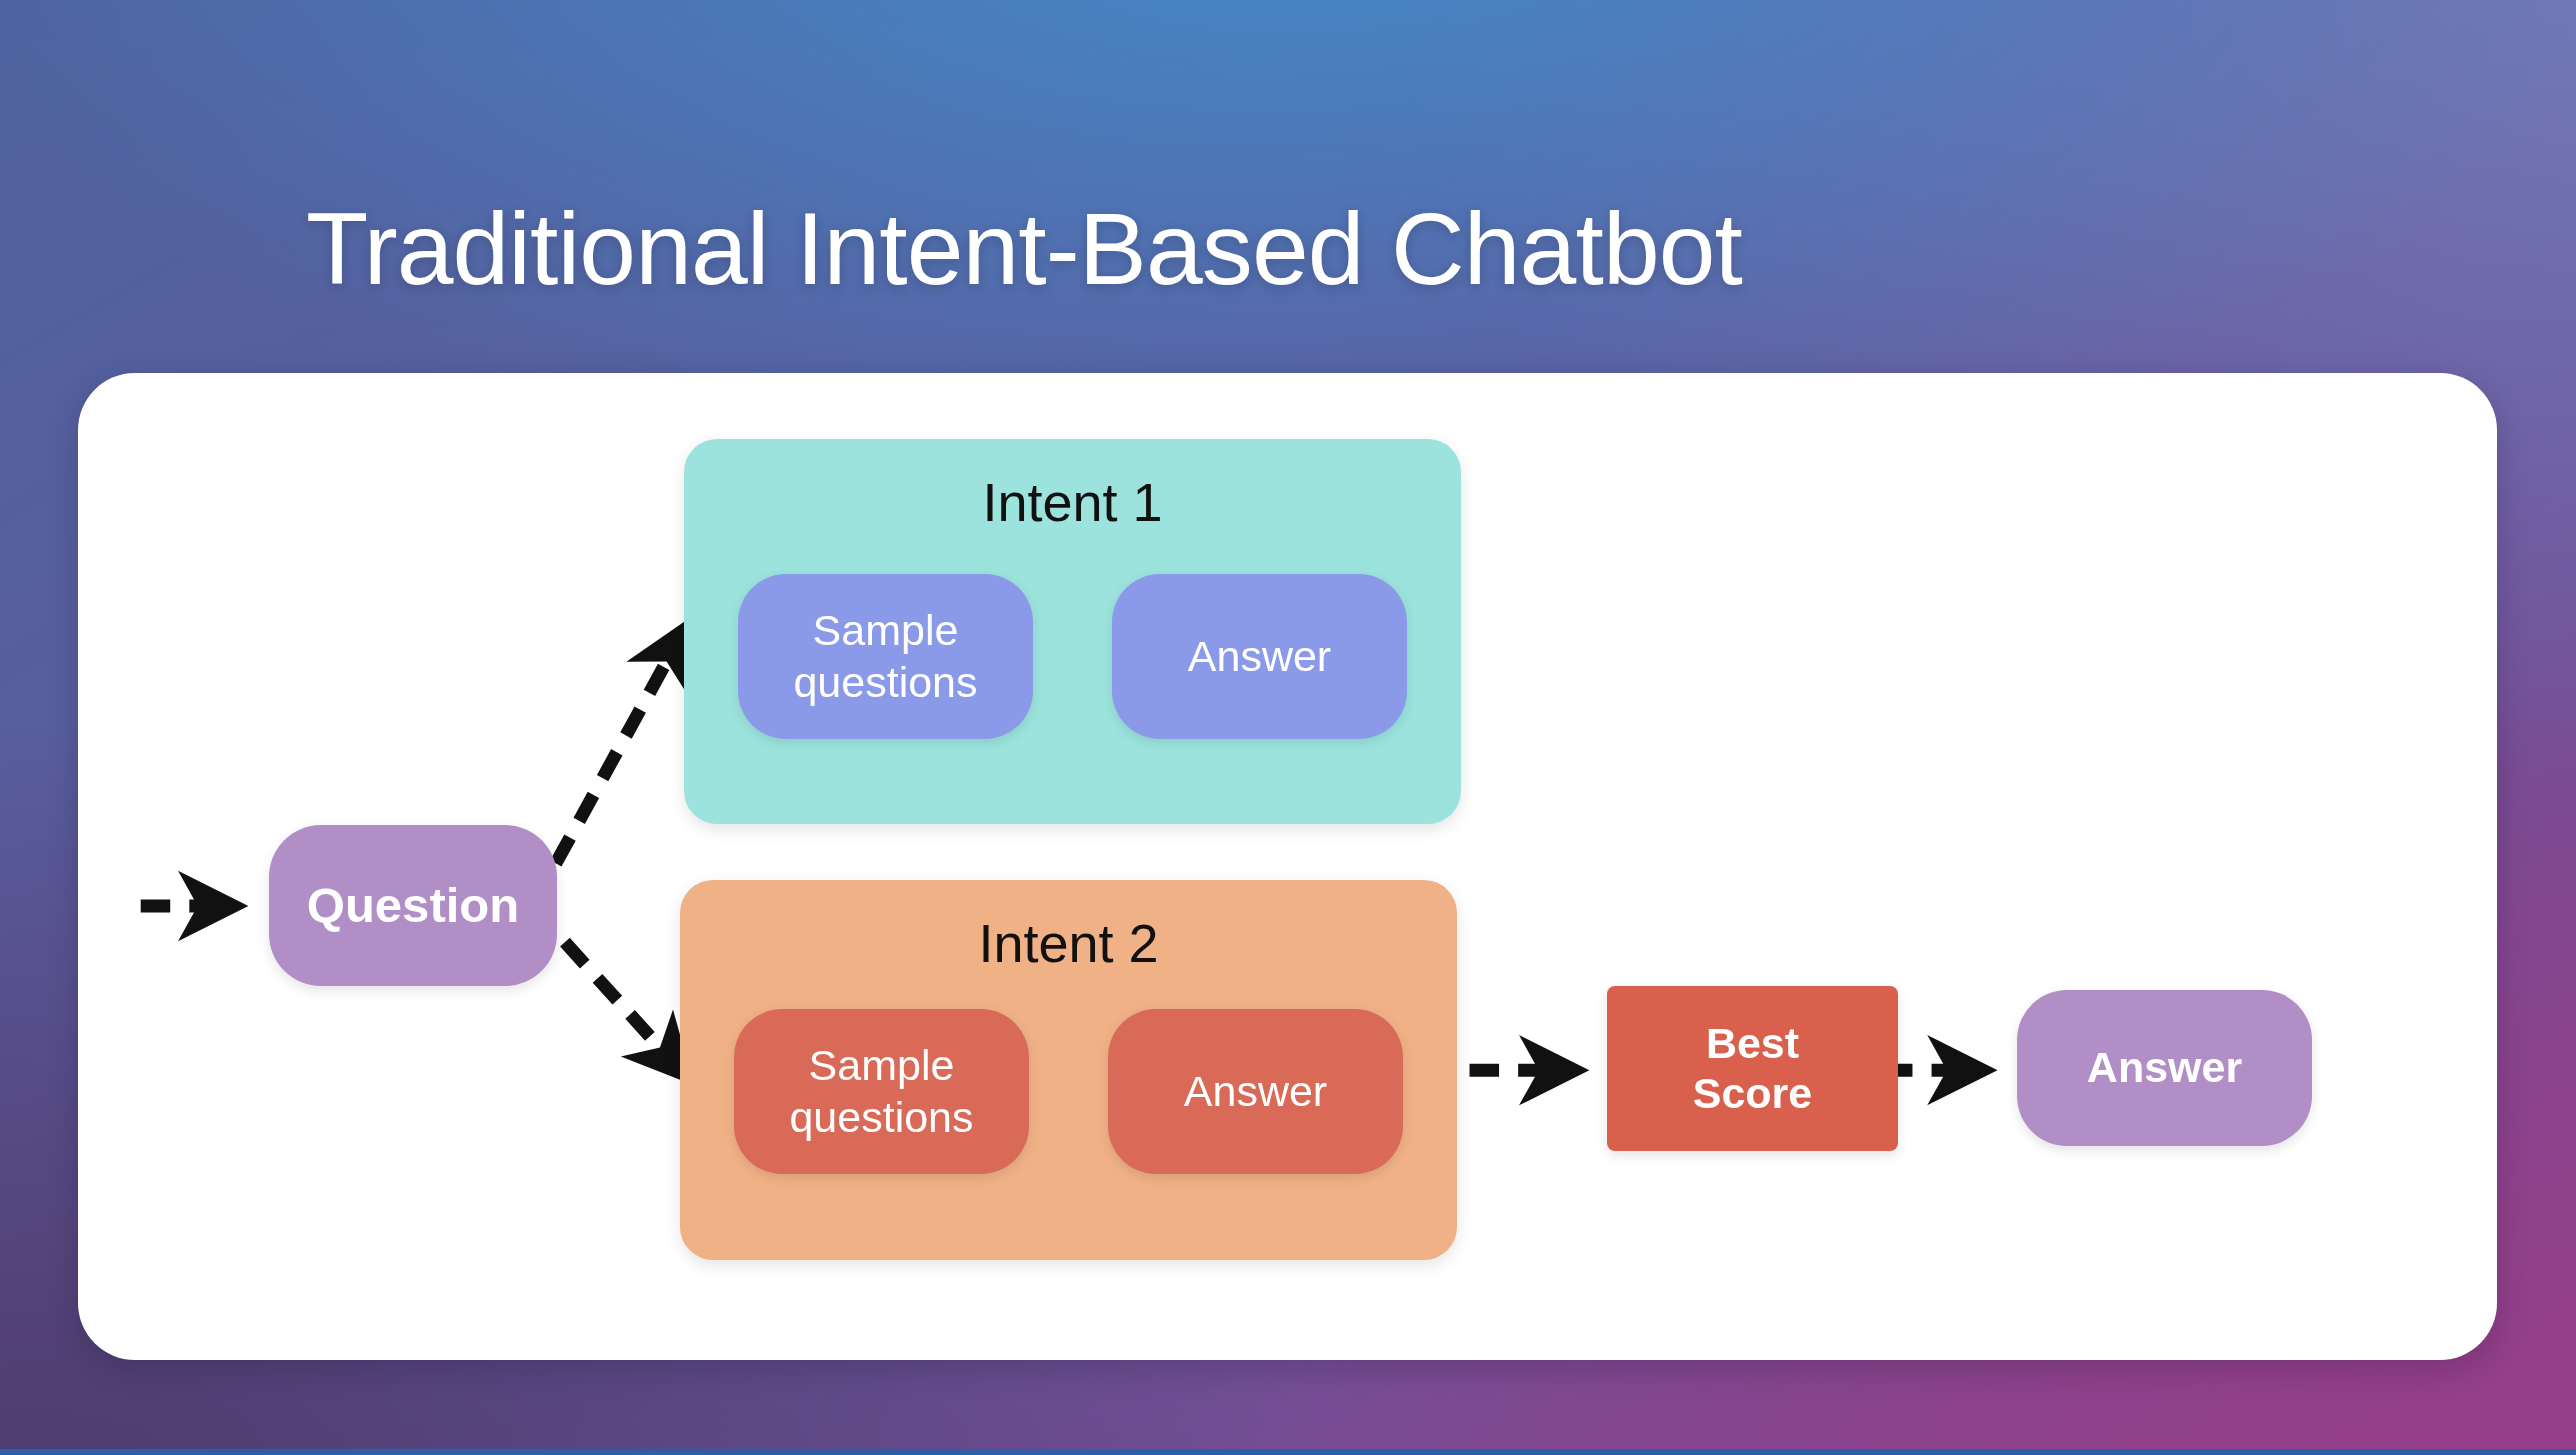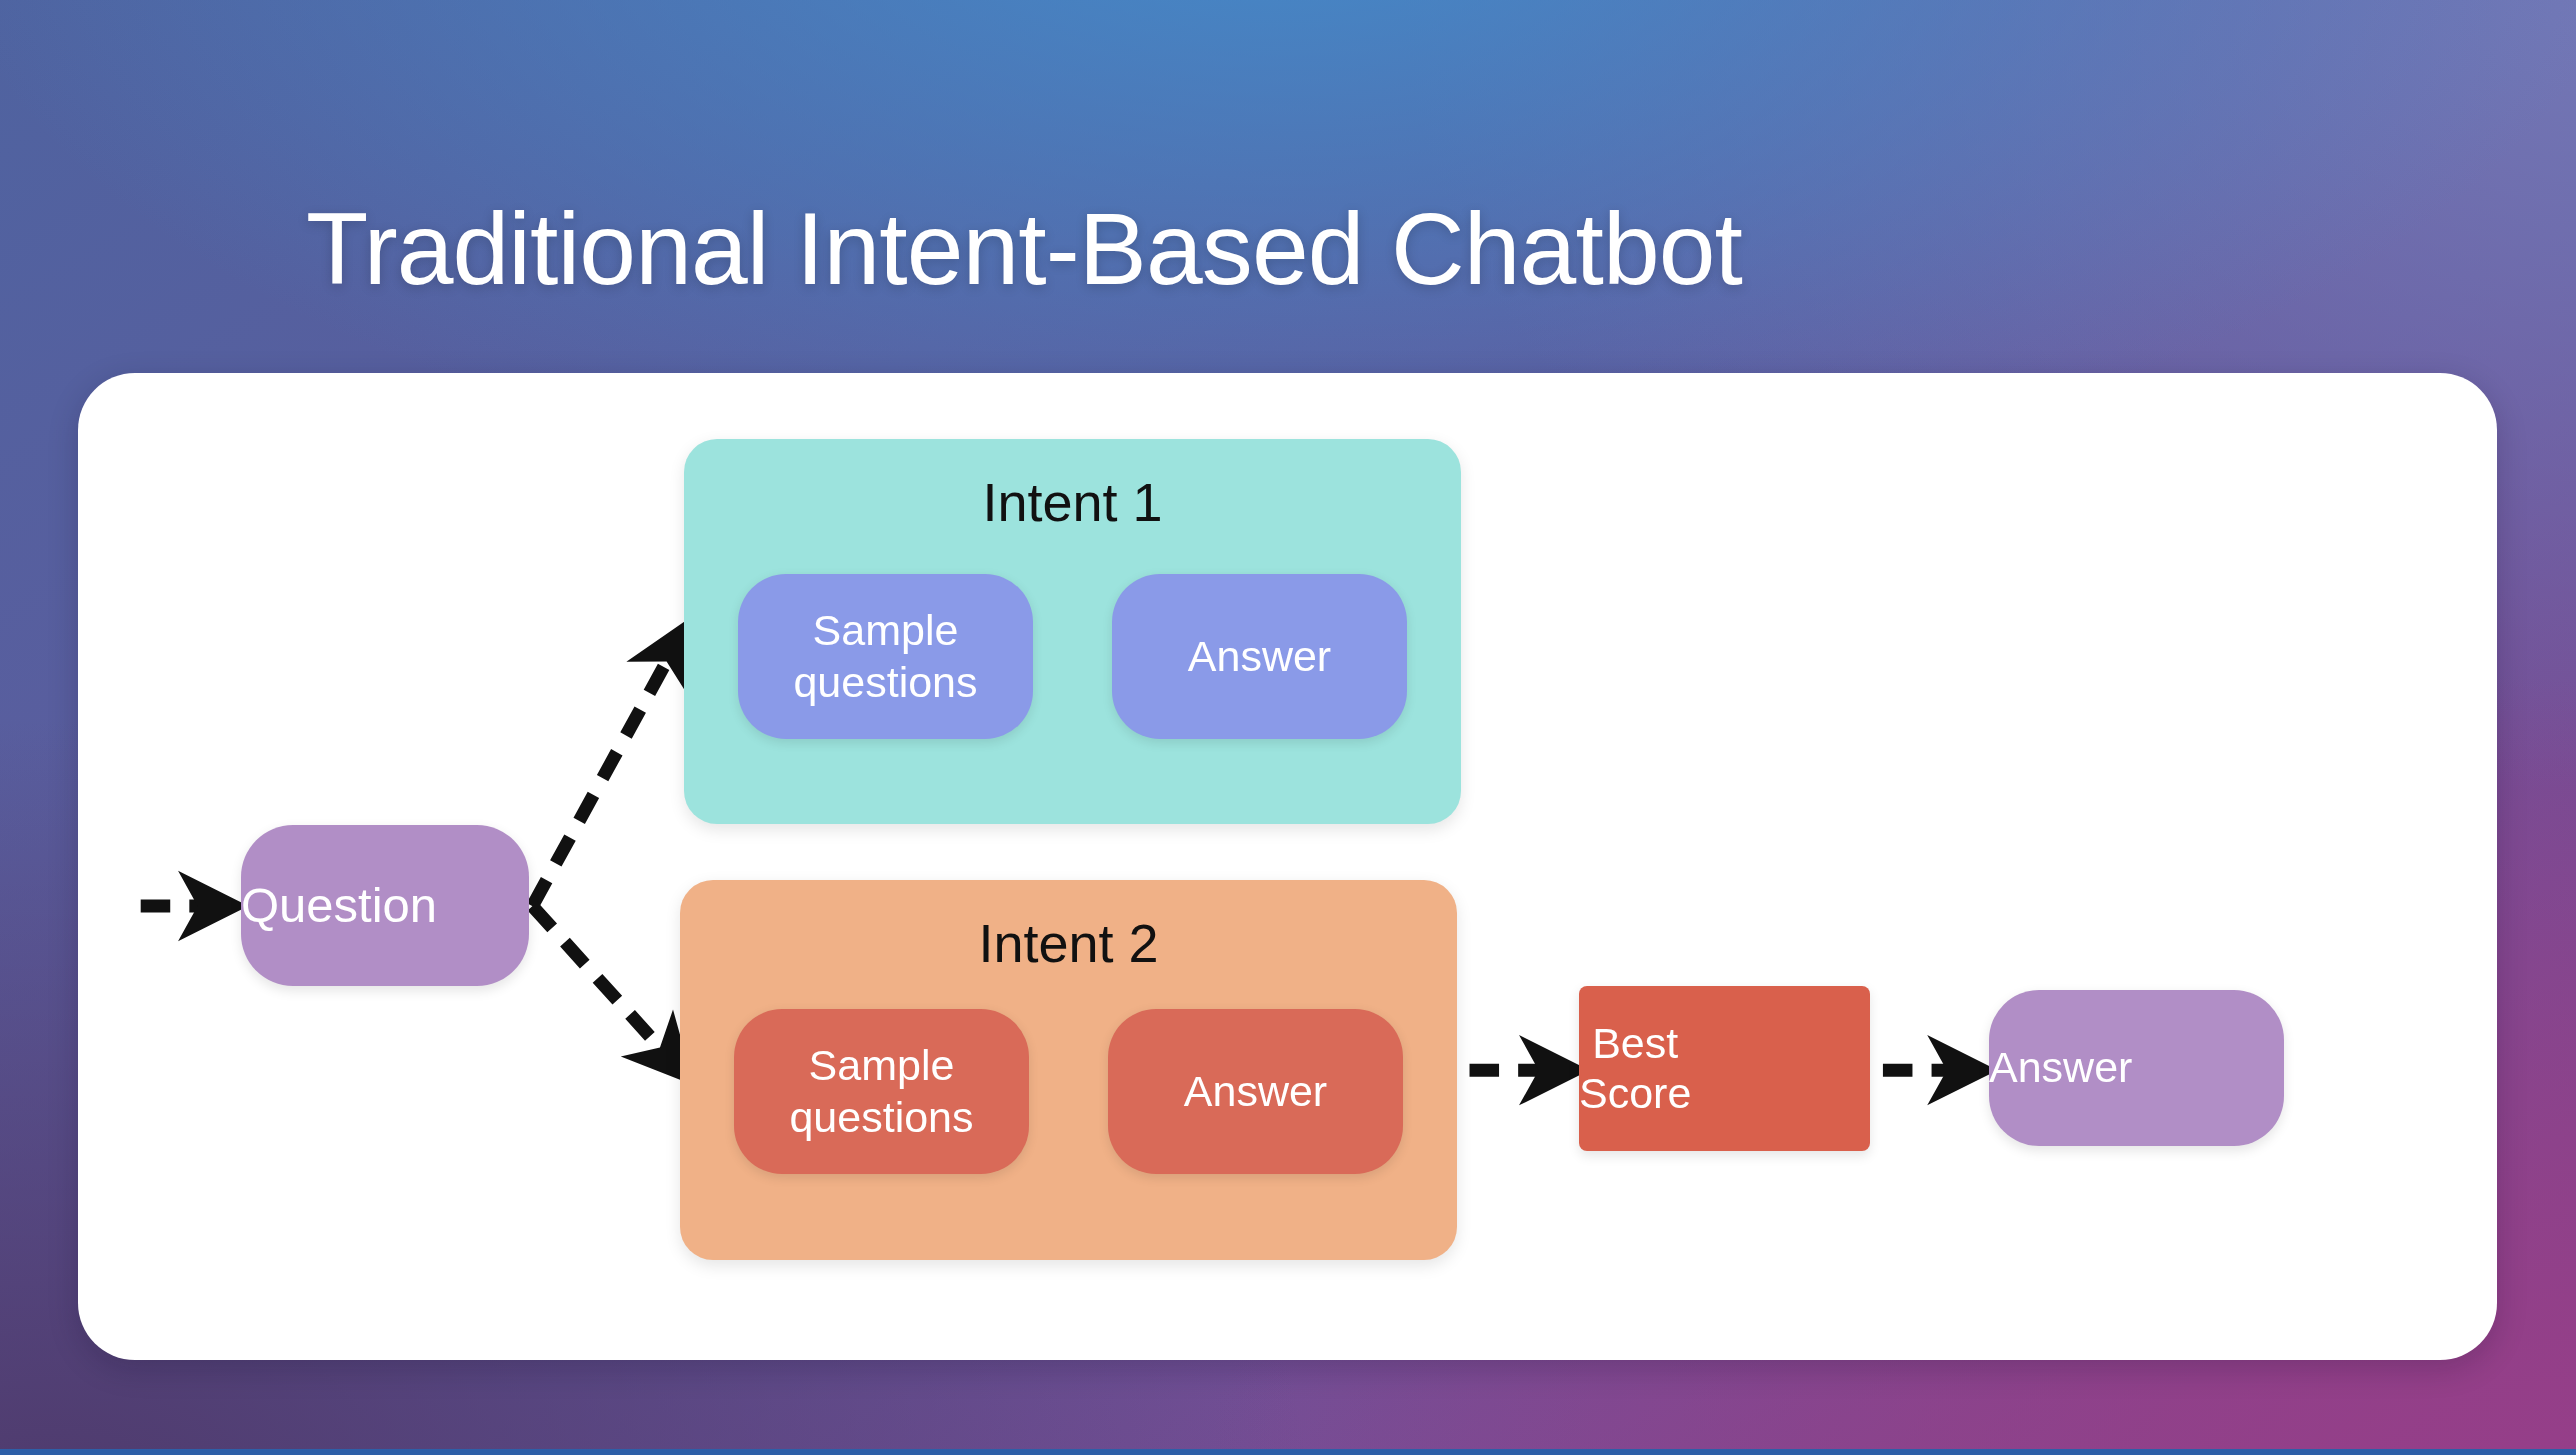--- a/index.html
+++ b/index.html
@@ -50,27 +50,28 @@
     background: #ffffff;
     border-radius: 57px;
     box-shadow: 0 8.7px 31px rgba(20,10,40,0.20);
   }
 
   
   .node {
     position: absolute;
     display: flex;
     align-items: center;
-    justify-content: flex-start;
+    justify-content: center;
     text-align: center;
     color: #ffffff;
-    font-weight: 400;
+    font-weight: 700;
     line-height: 1.14;
     box-sizing: border-box;
     box-shadow: 0 4.3px 12px rgba(0,0,0,0.10);
+    margin-left: 28px;
   }
 
   
   #node-question {
     left: 241px; top: 825px;
     width: 288px; height: 161px;
     border-radius: 52px;
     background: #b18ec6;
     font-size: 49px;
   }

